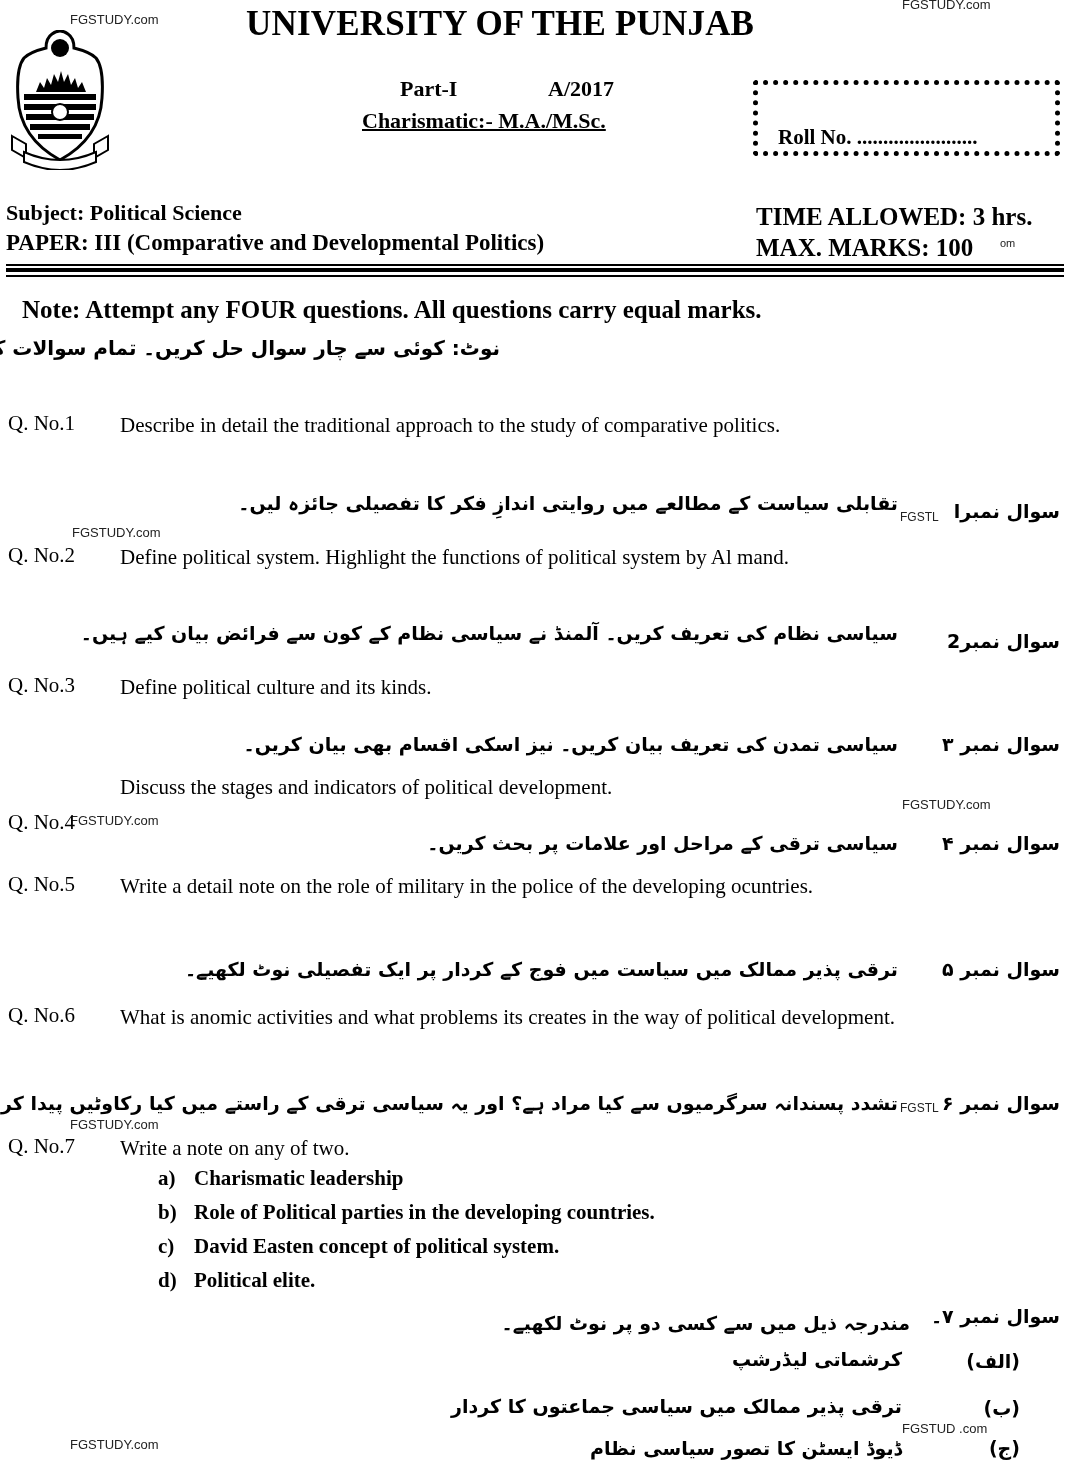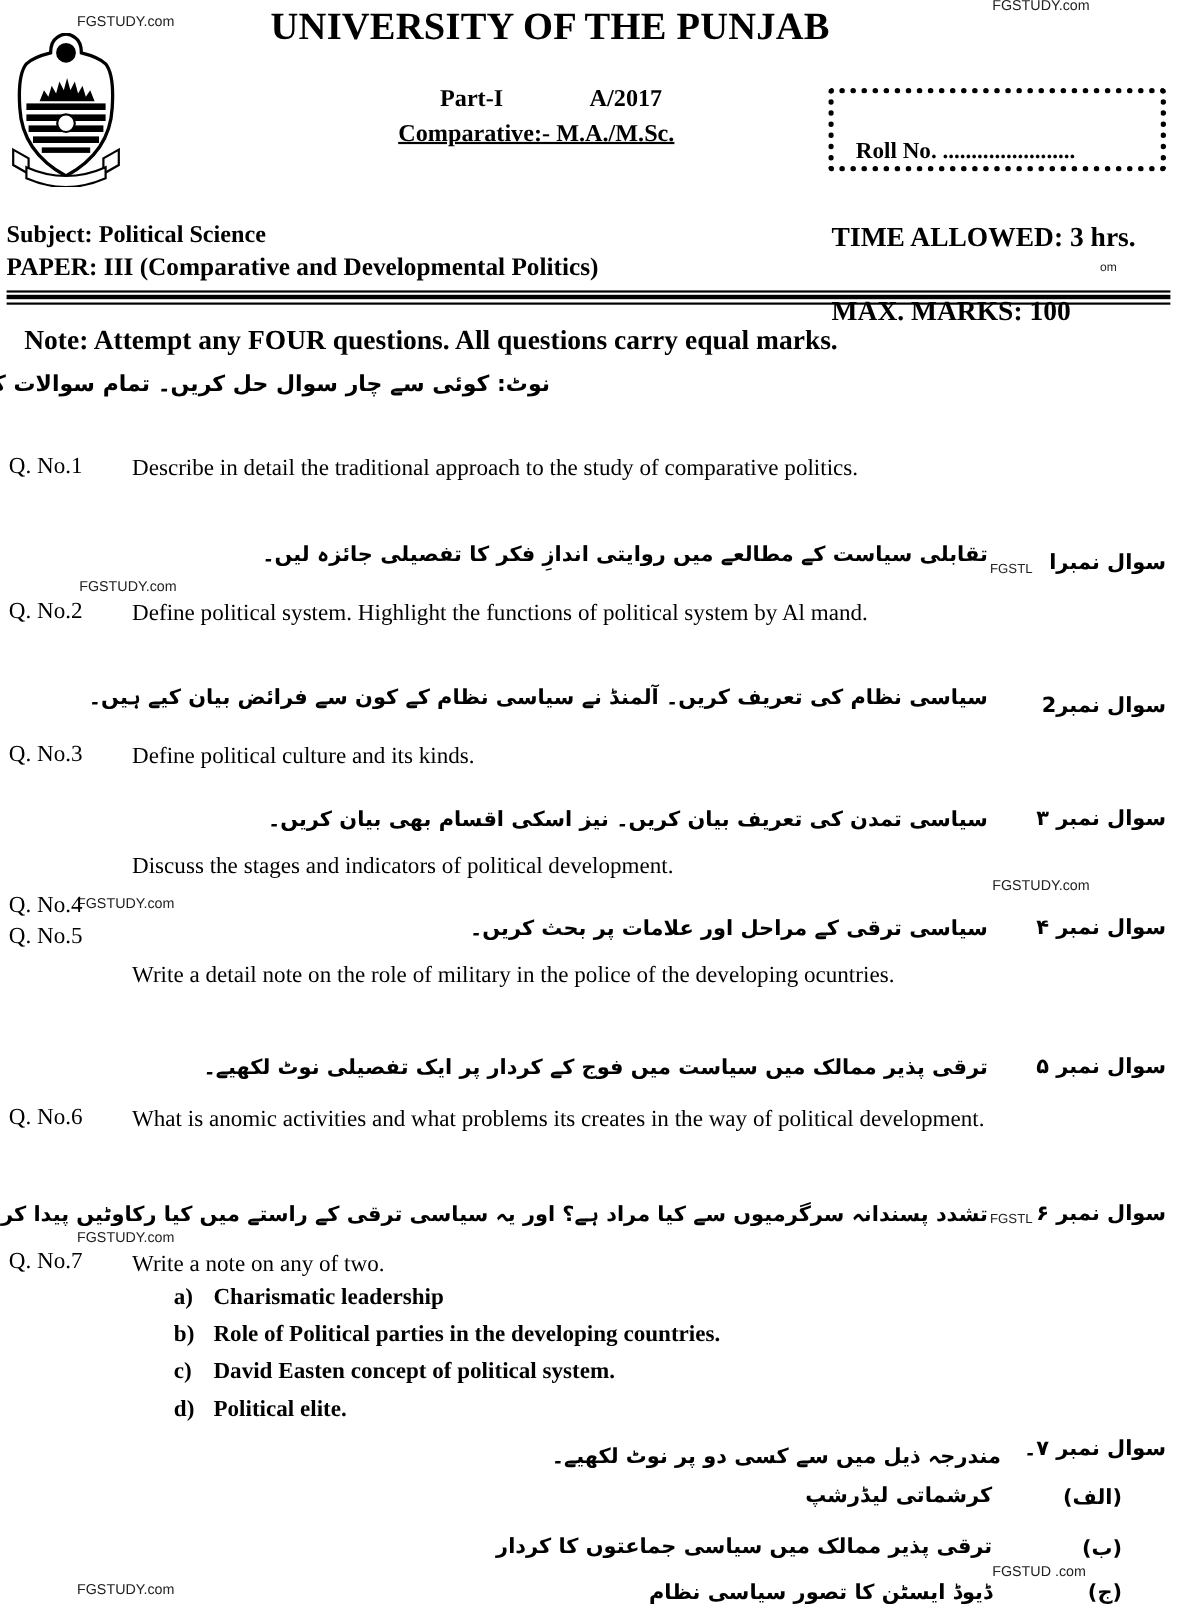--- a/index.html
+++ b/index.html
@@ -46,31 +46,31 @@
     <rect x="28" y="104" width="44" height="5" fill="#000"></rect>
     <circle cx="50" cy="82" r="8" fill="#fff" stroke="#000" stroke-width="2"></circle>
     <path d="M2 106 l14 8 l0 14 l-14 -8z M98 106 l-14 8 l0 14 l14 -8z" fill="#fff" stroke="#000" stroke-width="2"></path>
     <path d="M14 122 q36 16 72 0 l0 10 q-36 16 -72 0z" fill="#fff" stroke="#000" stroke-width="2"></path>
   </svg>
 </div>
 
 <div class="abs title">UNIVERSITY OF THE PUNJAB</div>
 
 <div class="abs hdr" style="left:400px;top:76px;">Part-I</div>
-<div class="abs hdr" style="left:536px;top:76px;font-family:Liberation Serif, serif;">A/2017</div>
-<div class="abs hdr exam" style="left:362px;top:108px;">Comparative:- M.A./M.Sc.</div>
+<div class="abs hdr" style="left:548px;top:76px;font-family:Liberation Serif, serif;">A/2017</div>
+<div class="abs hdr exam" style="left:362px;top:108px;">Charismatic:- M.A./M.Sc.</div>
 
 <div class="abs roll-box">
   <div class="roll-label">Roll No. .......................</div>
 </div>
 
 <div class="abs hdr" style="left:6px;top:200px;">Subject: Political Science</div>
 <div class="abs hdr" style="left:6px;top:230px;font-size:23px;">PAPER: III (Comparative and Developmental Politics)</div>
 <div class="abs hdr" style="left:756px;top:203px;font-size:25px;">TIME ALLOWED: 3 hrs.</div>
-<div class="abs hdr" style="left:756px;top:234px;font-size:25px;margin-top:36px;">MAX. MARKS: 100</div>
+<div class="abs hdr" style="left:756px;top:234px;font-size:25px;">MAX. MARKS: 100</div>
 <div class="wm" style="left:1000px;top:237px;font-size:11px;">om</div>
 
 <div class="abs rule" style="top:264px;height:2px;"></div>
 <div class="abs rule" style="top:268px;height:4px;"></div>
 <div class="abs rule" style="top:275px;height:2px;"></div>
 
 <div class="abs note">Note: Attempt any FOUR  questions. All questions carry equal marks.</div>
 <div class="urdu" style="right:570px;top:336px;font-size:20px;">نوٹ: کوئی سے چار سوال حل کریں۔ تمام سوالات کے نمبر برابر ہیں۔</div>
 
 <div class="qno" style="top:411px;text-align:right;">Q. No.1</div>
@@ -86,21 +86,21 @@
 <div class="qno" style="top:673px;">Q. No.3</div>
 <div class="qtext" style="top:671px;">Define political culture and its kinds.</div>
 <div class="urdu" style="right:10px;top:733px;">سوال نمبر ۳</div>
 <div class="urdu" style="right:172px;top:733px;">سیاسی تمدن کی تعریف بیان کریں۔ نیز اسکی اقسام بھی بیان کریں۔</div>
 
 <div class="qno" style="top:773px;margin-top:37px;">Q. No.4</div>
 <div class="qtext" style="top:771px;">Discuss the stages and indicators of political development.</div>
 <div class="urdu" style="right:10px;top:832px;">سوال نمبر ۴</div>
 <div class="urdu" style="right:172px;top:832px;">سیاسی ترقی کے مراحل اور علامات پر بحث کریں۔</div>
 
-<div class="qno" style="top:838px;">Q. No.5</div>
+<div class="qno" style="top:872px;">Q. No.5</div>
 <div class="qtext" style="top:870px;">Write a detail note on the role of military in the police of the developing ocuntries.</div>
 <div class="urdu" style="right:10px;top:958px;">سوال نمبر ۵</div>
 <div class="urdu" style="right:172px;top:958px;">ترقی پذیر ممالک میں سیاست میں فوج کے کردار پر ایک تفصیلی نوٹ لکھیے۔</div>
 
 <div class="qno" style="top:1003px;">Q. No.6</div>
 <div class="qtext" style="top:1001px;">What is anomic activities and what problems its creates in the way of political development.</div>
 <div class="urdu" style="right:10px;top:1092px;">سوال نمبر ۶</div>
 <div class="urdu" style="right:172px;top:1092px;">تشدد پسندانہ سرگرمیوں سے کیا مراد ہے؟ اور یہ سیاسی ترقی کے راستے میں کیا رکاوٹیں پیدا کرتی ہیں؟</div>
 
 <div class="qno" style="top:1134px;">Q. No.7</div>

